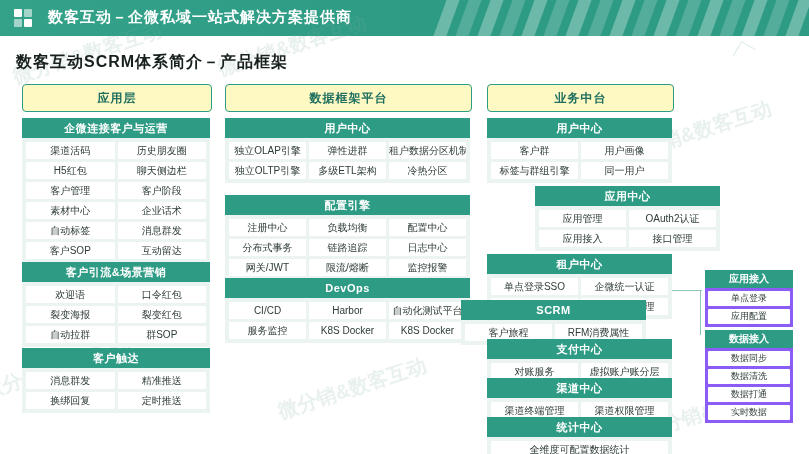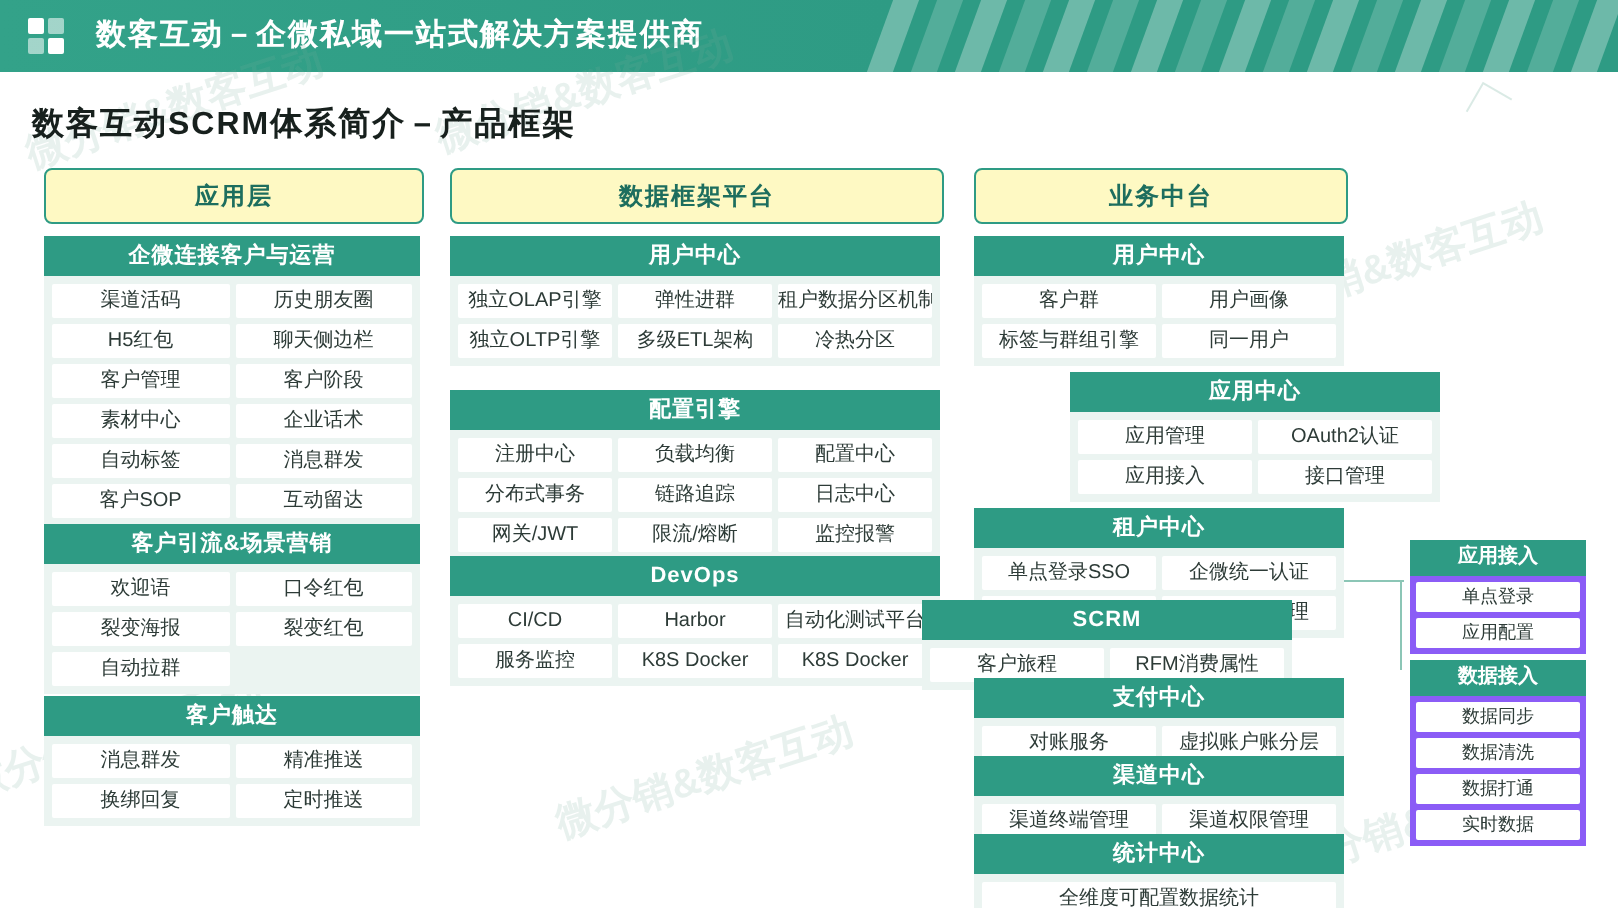--- a/index.html
+++ b/index.html
@@ -146,20 +146,21 @@
 </div>
 
 <div class="group c2" style="left:22px;top:262px;width:188px;">
   <div class="ghead">客户引流&amp;场景营销</div>
   <div class="gbody">
     <div class="cell">欢迎语</div>
     <div class="cell">口令红包</div>
     <div class="cell">裂变海报</div>
     <div class="cell">裂变红包</div>
     <div class="cell">自动拉群</div>
+    <div class="cell">群SOP</div>
   </div>
 </div>
 
 <div class="group c2" style="left:22px;top:348px;width:188px;">
   <div class="ghead">客户触达</div>
   <div class="gbody">
     <div class="cell">消息群发</div>
     <div class="cell">精准推送</div>
     <div class="cell">换绑回复</div>
     <div class="cell">定时推送</div>

